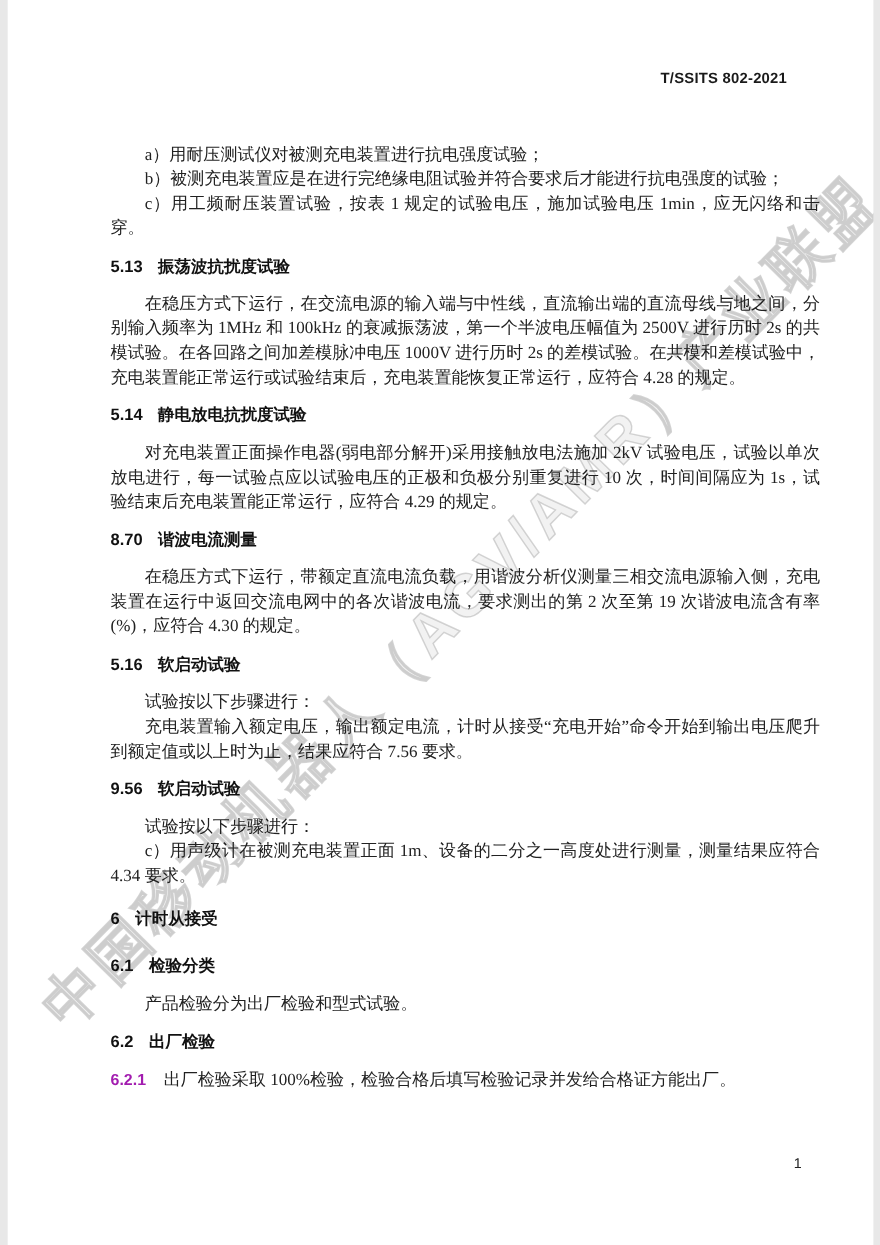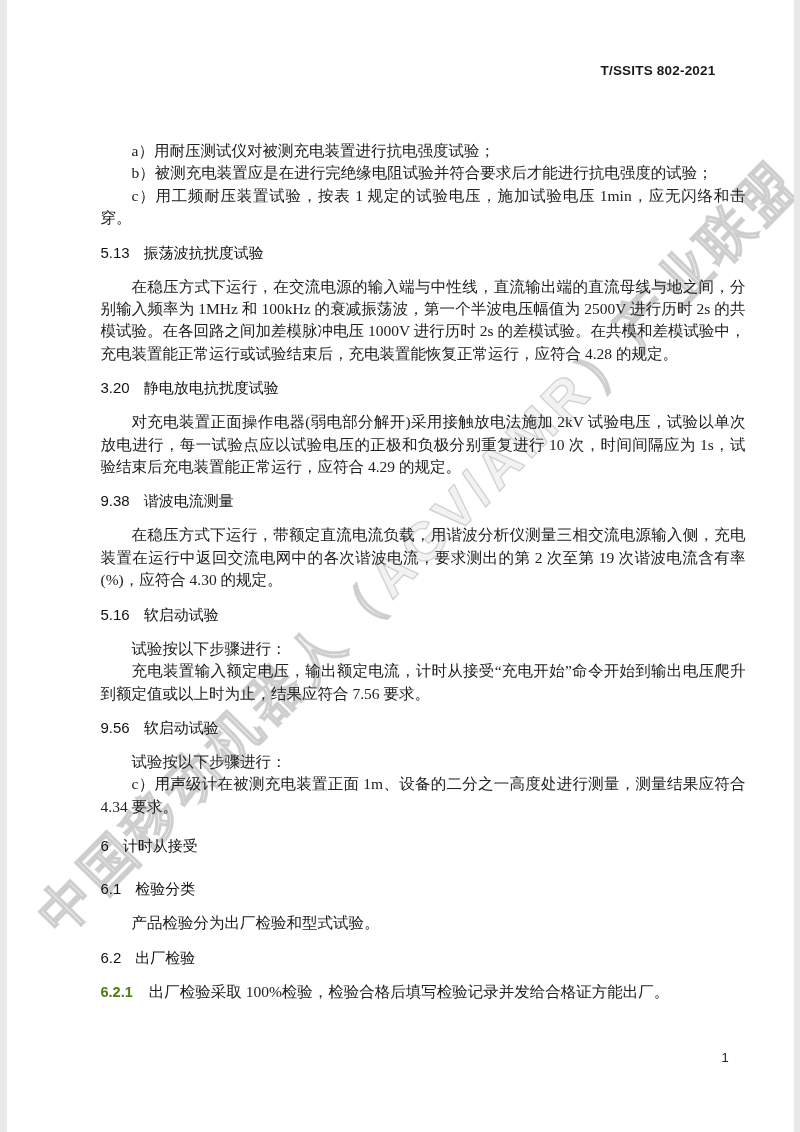--- a/index.html
+++ b/index.html
@@ -16,36 +16,36 @@
   .watermark {
     position:absolute; left:412px; top:548px;
     transform:translate(-50%,-50%) rotate(-45.5deg);
     white-space:nowrap; pointer-events:none;
     font-family:"Liberation Sans","DejaVu Sans",sans-serif;
     font-weight:700; font-size:54px; letter-spacing:5px;
     color:rgba(0,0,0,0.05);
     -webkit-text-stroke:1.3px rgba(145,145,145,0.38);
   }
   .content {
-    position:absolute; left:94px; top:140px; width:645px;
+    position:absolute; left:94px; top:130px; width:645px;
     font-size:15.5px; line-height:22.4px; text-align:justify;
   }
   .para { margin:0; text-indent:2em; }
   .heading {
     display:flex; align-items:flex-start; margin:11px 0;
     font-family:"Liberation Sans","DejaVu Sans",sans-serif;
-    font-weight:400; font-size:15px; line-height:24px; color:#111;
+    font-weight:700; font-size:15px; line-height:24px; color:#111;
     text-indent:0;
   }
   .heading .num { margin-right:14px; flex:0 0 auto; }
   .heading.chapter { margin:16px 0 19px; }
   .clause { margin:11px 0 0; text-indent:0; }
   .clause-num {
     font-family:"Liberation Sans","DejaVu Sans",sans-serif;
-    font-weight:700; font-size:14.5px; margin-right:16px; color:#4d7c0f;
+    font-weight:700; font-size:14.5px; margin-right:16px; color:#a21caf;
   }
   .pageno {
     position:absolute; left:715px; top:1050px;
     font-family:"Liberation Sans","DejaVu Sans",sans-serif;
     font-size:13px; color:#222;
   }
 </style>
 </head>
 <body>
 
@@ -61,27 +61,27 @@
     <p class="para">b）被测充电装置应是在进行完绝缘电阻试验并符合要求后才能进行抗电强度的试验；</p>
     <p class="para">c）用工频耐压装置试验，按表 1 规定的试验电压，施加试验电压 1min，应无闪络和击穿。</p>
 
     <div class="heading">
       <span class="num">5.13</span>
       <span class="ttl">振荡波抗扰度试验</span>
     </div>
     <p class="para">在稳压方式下运行，在交流电源的输入端与中性线，直流输出端的直流母线与地之间，分别输入频率为 1MHz 和 100kHz 的衰减振荡波，第一个半波电压幅值为 2500V 进行历时 2s 的共模试验。在各回路之间加差模脉冲电压 1000V 进行历时 2s 的差模试验。在共模和差模试验中，充电装置能正常运行或试验结束后，充电装置能恢复正常运行，应符合 4.28 的规定。</p>
 
     <div class="heading">
-      <span class="num">3.20</span>
+      <span class="num">5.14</span>
       <span class="ttl">静电放电抗扰度试验</span>
     </div>
     <p class="para">对充电装置正面操作电器(弱电部分解开)采用接触放电法施加 2kV 试验电压，试验以单次放电进行，每一试验点应以试验电压的正极和负极分别重复进行 10 次，时间间隔应为 1s，试验结束后充电装置能正常运行，应符合 4.29 的规定。</p>
 
     <div class="heading">
-      <span class="num">9.38</span>
+      <span class="num">8.70</span>
       <span class="ttl">谐波电流测量</span>
     </div>
     <p class="para">在稳压方式下运行，带额定直流电流负载，用谐波分析仪测量三相交流电源输入侧，充电装置在运行中返回交流电网中的各次谐波电流，要求测出的第 2 次至第 19 次谐波电流含有率(%)，应符合 4.30 的规定。</p>
 
     <div class="heading">
       <span class="num">5.16</span>
       <span class="ttl">软启动试验</span>
     </div>
     <p class="para">试验按以下步骤进行：</p>
     <p class="para">充电装置输入额定电压，输出额定电流，计时从接受“充电开始”命令开始到输出电压爬升到额定值或以上时为止，结果应符合 7.56 要求。</p>

